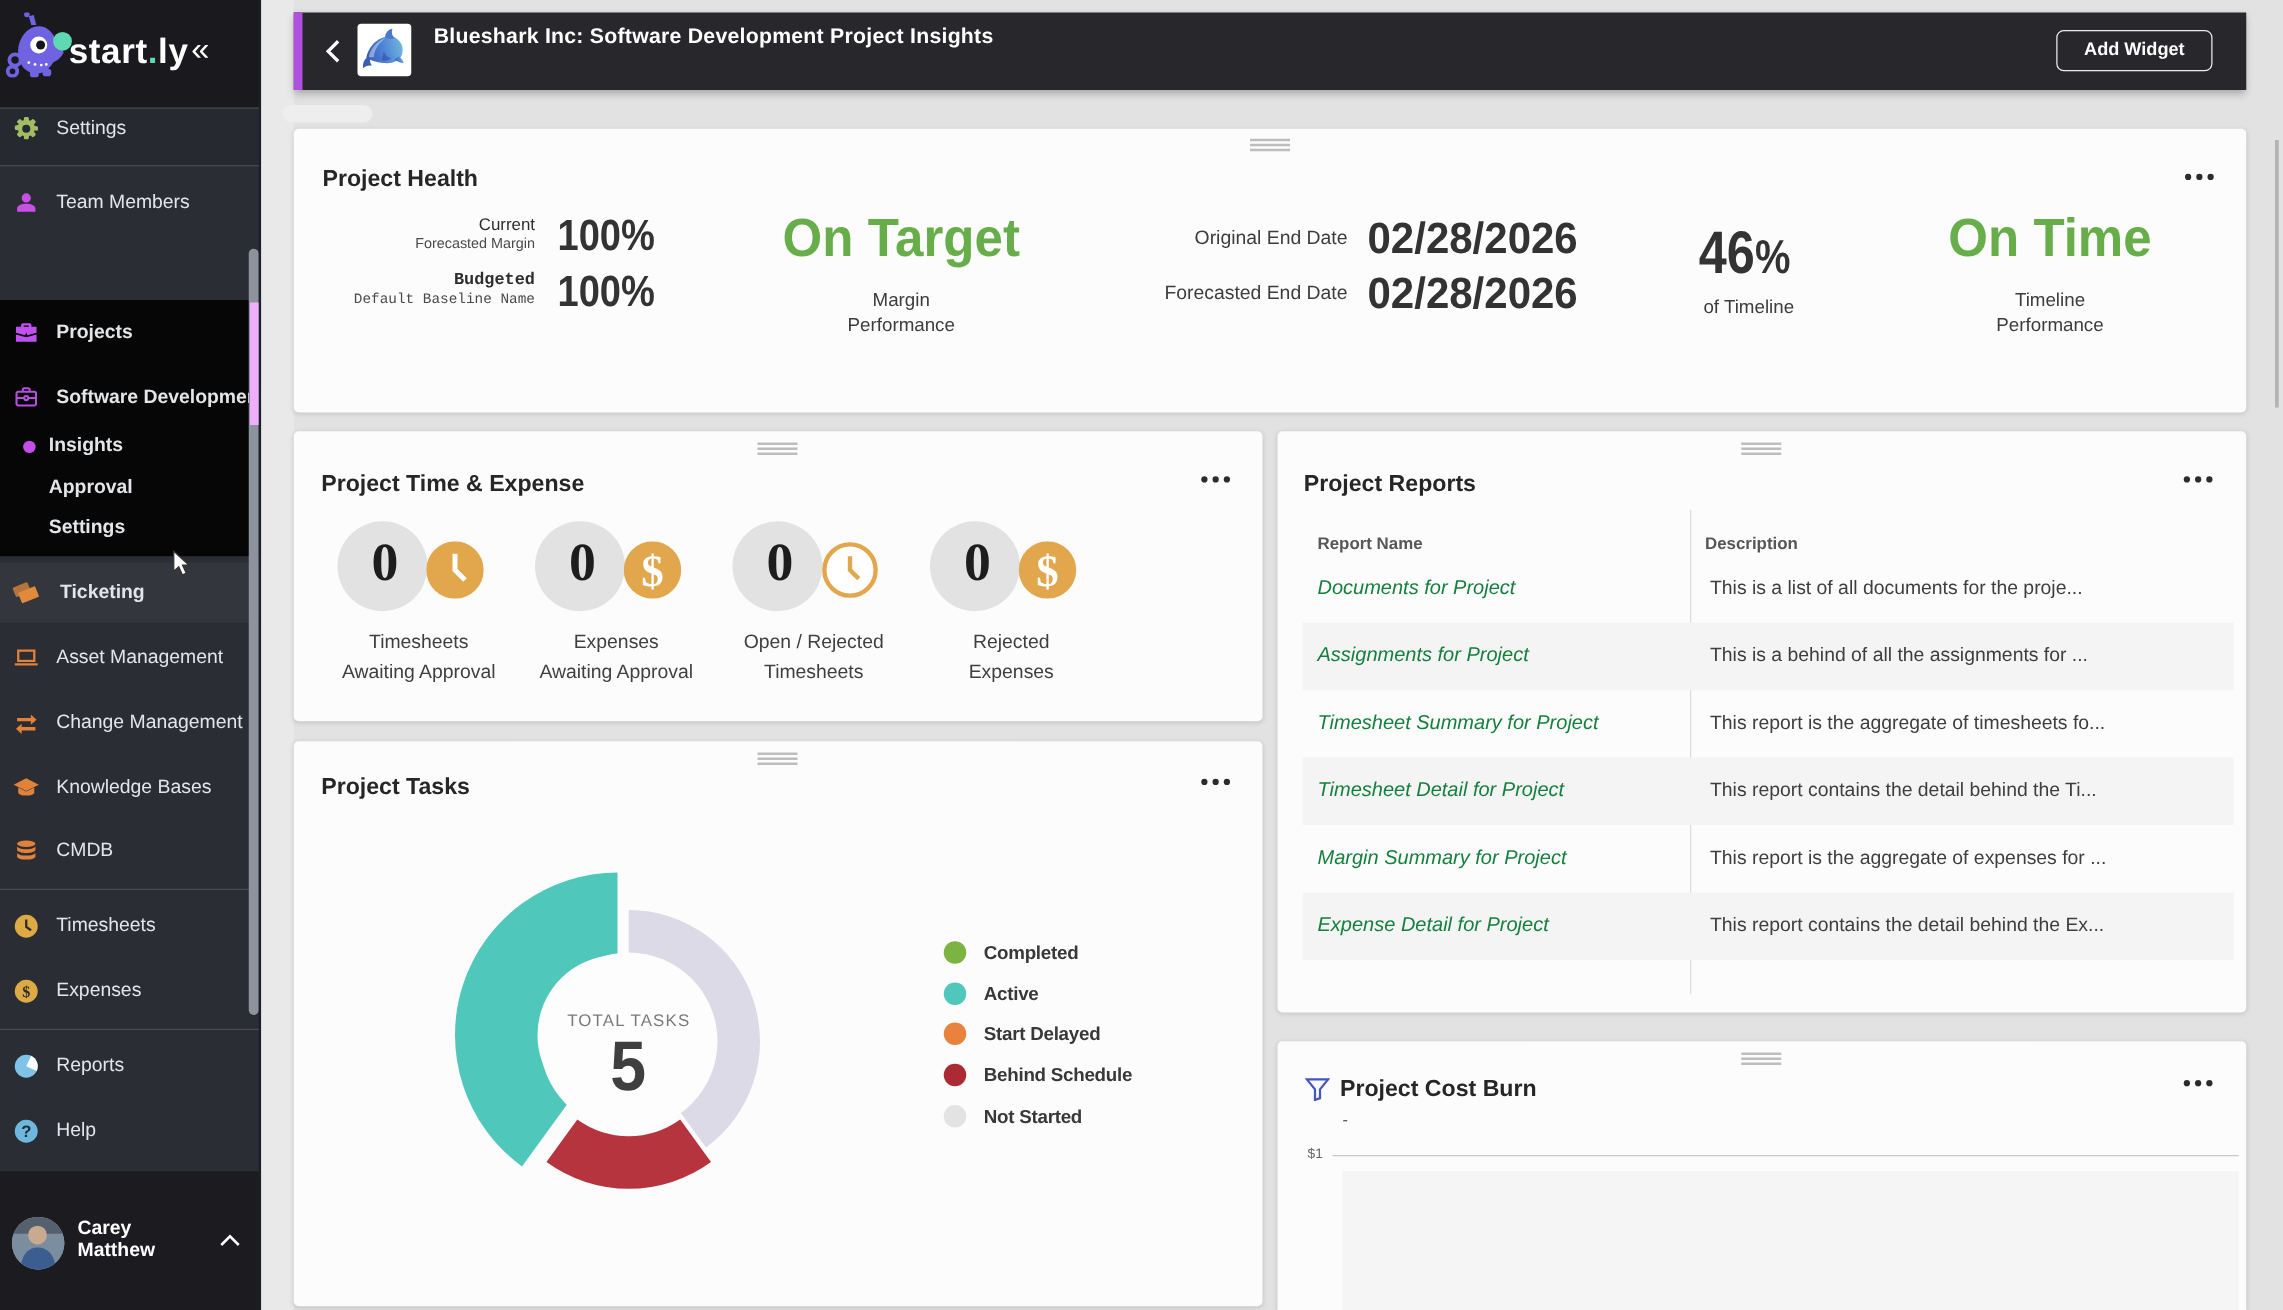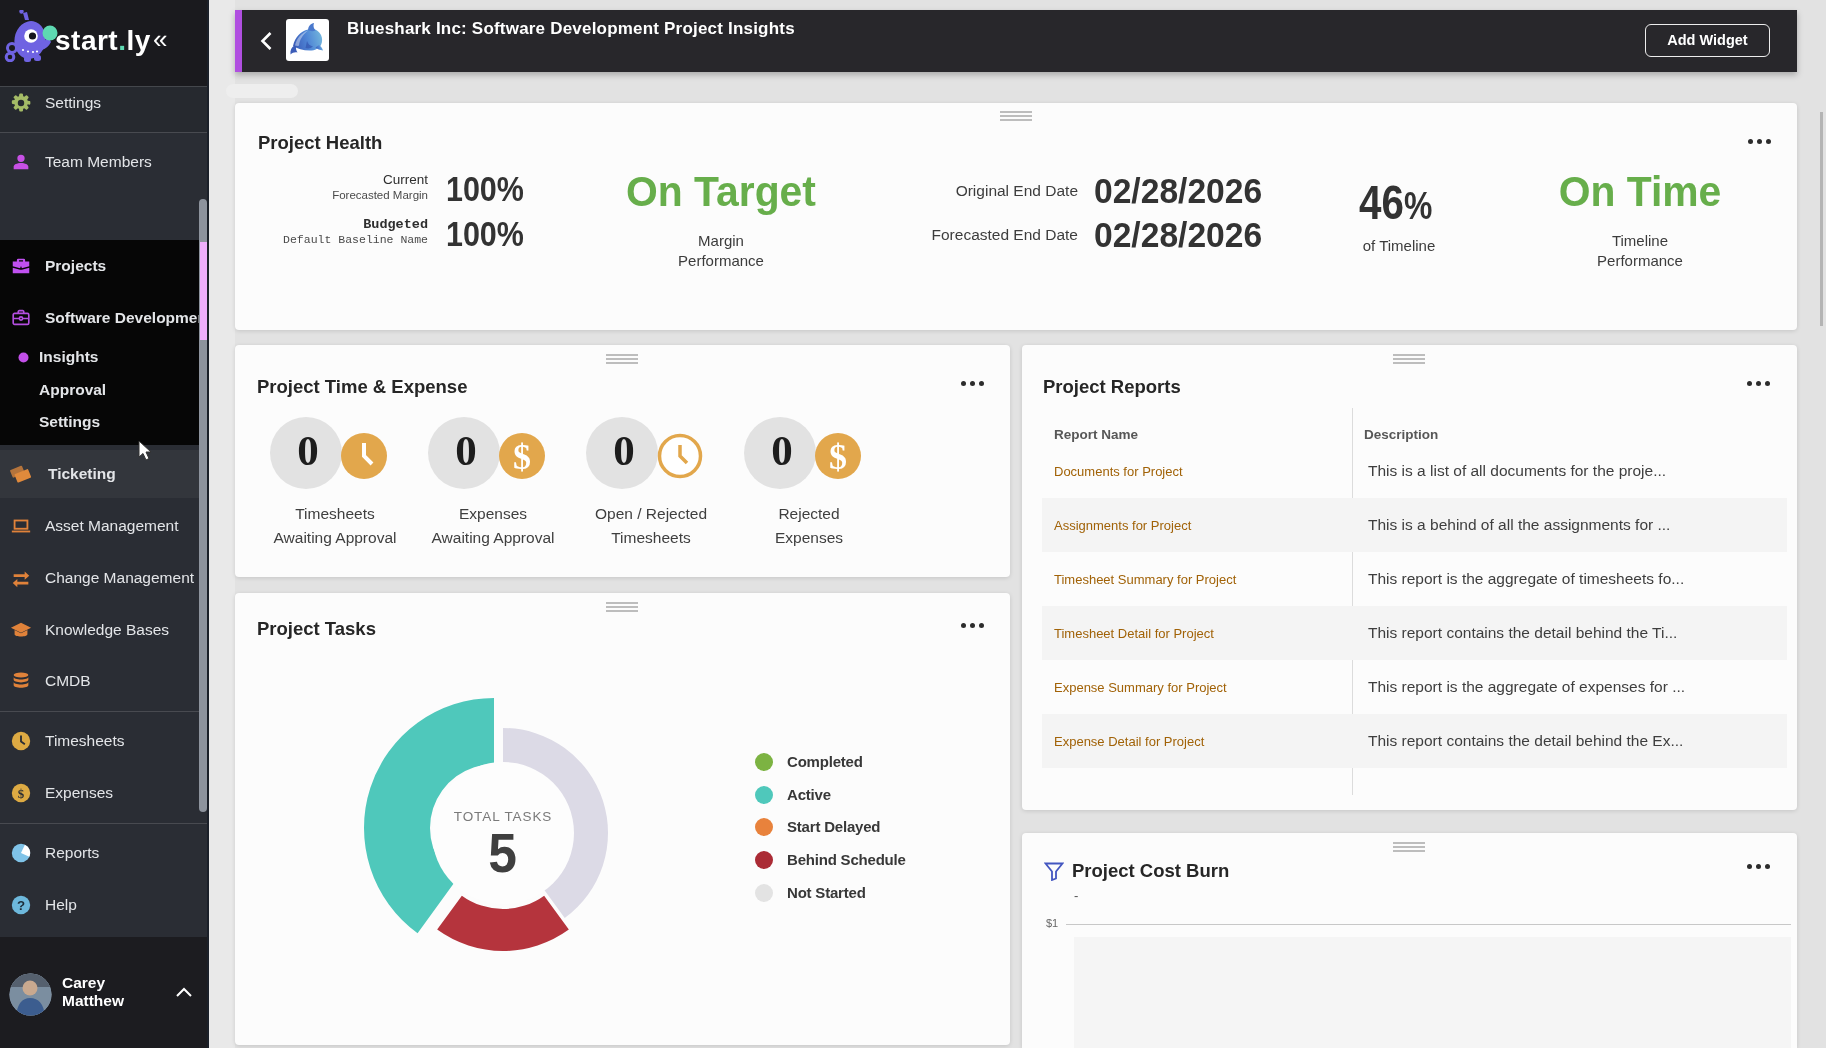--- a/index.html
+++ b/index.html
@@ -25,21 +25,21 @@
 #hstripe { position:absolute; left:0; top:0; width:7px; height:62px; background:#b04fe0; }
 .card { position:absolute; background:#fcfcfc; border-radius:4px; box-shadow:0 1px 4px rgba(0,0,0,0.13); }
 .handle { position:absolute; width:32px; height:10px; }
 .handle div { height:2px; background:#bdbdbd; margin-bottom:2px; }
 .dots { position:absolute; width:32px; height:6px; }
 .dots span { float:left; width:5px; height:5px; border-radius:50%; background:#2c2c2c; margin-right:4px; }
 .ctitle { position:absolute; font-size:18.5px; font-weight:bold; color:#262626; white-space:nowrap; }
 .green { color:#67ae4b; }
 
 .rrow { position:absolute; left:1042px; width:745px; height:54px; }
-.rname { position:absolute; left:12px; top:50%; transform:translateY(-50%); font-size:13px; color:#a16207; white-space:nowrap; }
+.rname { position:absolute; left:12px; top:50%; transform:translateY(-50%); font-size:16px; color:#15803d; white-space:nowrap;font-style:italic; }
 .rdesc { position:absolute; left:326px; top:50%; transform:translateY(-50%); font-size:15.5px; color:#3e3e3e; white-space:nowrap; }
 .ctext { text-align:center; }
 .lg { display:inline-block; width:18px; height:18px; border-radius:50%; margin-right:14px; vertical-align:-4px; }
 .num { font-size:35px; font-weight:bold; color:#333; line-height:35px; transform:scaleX(0.87); transform-origin:0 50%; white-space:nowrap; }
 </style>
 </head>
 <body>
 
 <div id="sidebar">
   <div id="logoarea">
@@ -380,21 +380,21 @@
     </div>
   <div class="rrow" style="left:20px; top:207px;">
       <span class="rname">Timesheet Summary for Project</span>
       <span class="rdesc">This report is the aggregate of timesheets fo...</span>
     </div>
   <div class="rrow" style="left:20px; top:261px; background:#f4f4f4;">
       <span class="rname">Timesheet Detail for Project</span>
       <span class="rdesc">This report contains the detail behind the Ti...</span>
     </div>
   <div class="rrow" style="left:20px; top:315px;">
-      <span class="rname">Expense Summary for Project</span>
+      <span class="rname">Margin Summary for Project</span>
       <span class="rdesc">This report is the aggregate of expenses for ...</span>
     </div>
   <div class="rrow" style="left:20px; top:369px; background:#f4f4f4;">
       <span class="rname">Expense Detail for Project</span>
       <span class="rdesc">This report contains the detail behind the Ex...</span>
     </div>
 </div>
 
 <div class="card" id="card-burn" style="left:1022px; top:833px; width:775px; height:215px; border-radius:4px 4px 0 0;">
   <div class="handle" style="left:371px; top:9px;">

